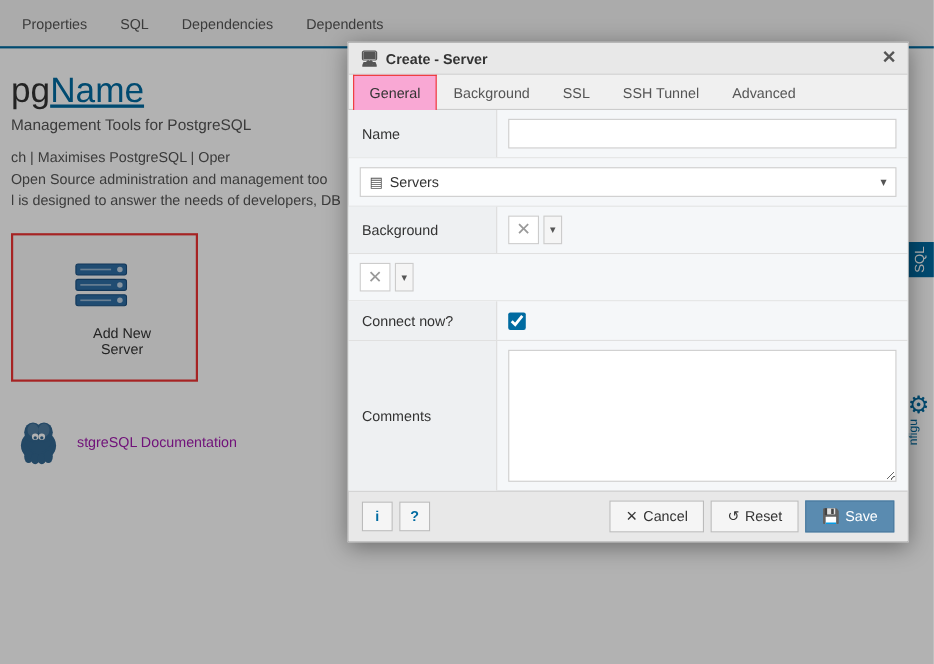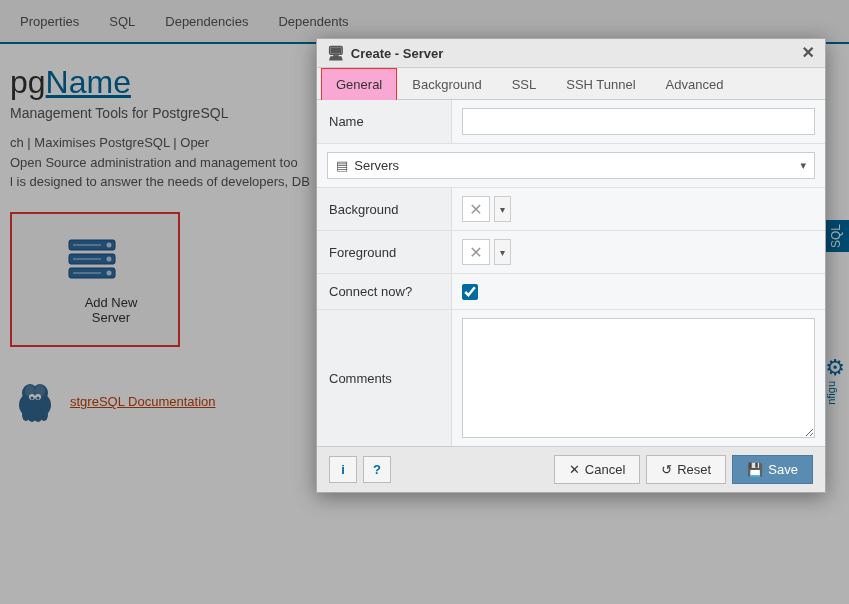--- a/index.html
+++ b/index.html
@@ -92,23 +92,22 @@
       display: flex;
       align-items: center;
       margin-top: 30px;
     }
     .elephant-icon {
       width: 50px;
       height: 50px;
       margin-right: 10px;
     }
     .docs-label {
-      color: #c2410c;
-      font-size: 13px;
-      text-decoration: underline;
+      color: #a21caf;
+      font-size: 13px;
     }
 
     
     .sql-label {
       position: absolute;
       right: 0;
       top: 220px;
       background: #006ba1;
       color: #fff;
       padding: 4px 6px;
@@ -484,21 +483,20 @@
       <div class="form-label">Background</div>
       <div class="form-control-wrap">
         <div class="color-picker-wrap">
           <div class="color-box">✕</div>
           <div class="color-dropdown-btn">▾</div>
         </div>
       </div>
     </div>
 
     <div class="form-row">
-      <div class="form-label">Foreground</div>
       <div class="form-control-wrap">
         <div class="color-picker-wrap">
           <div class="color-box">✕</div>
           <div class="color-dropdown-btn">▾</div>
         </div>
       </div>
     </div>
 
     <div class="form-row">
       <div class="form-label">Connect now?</div>

